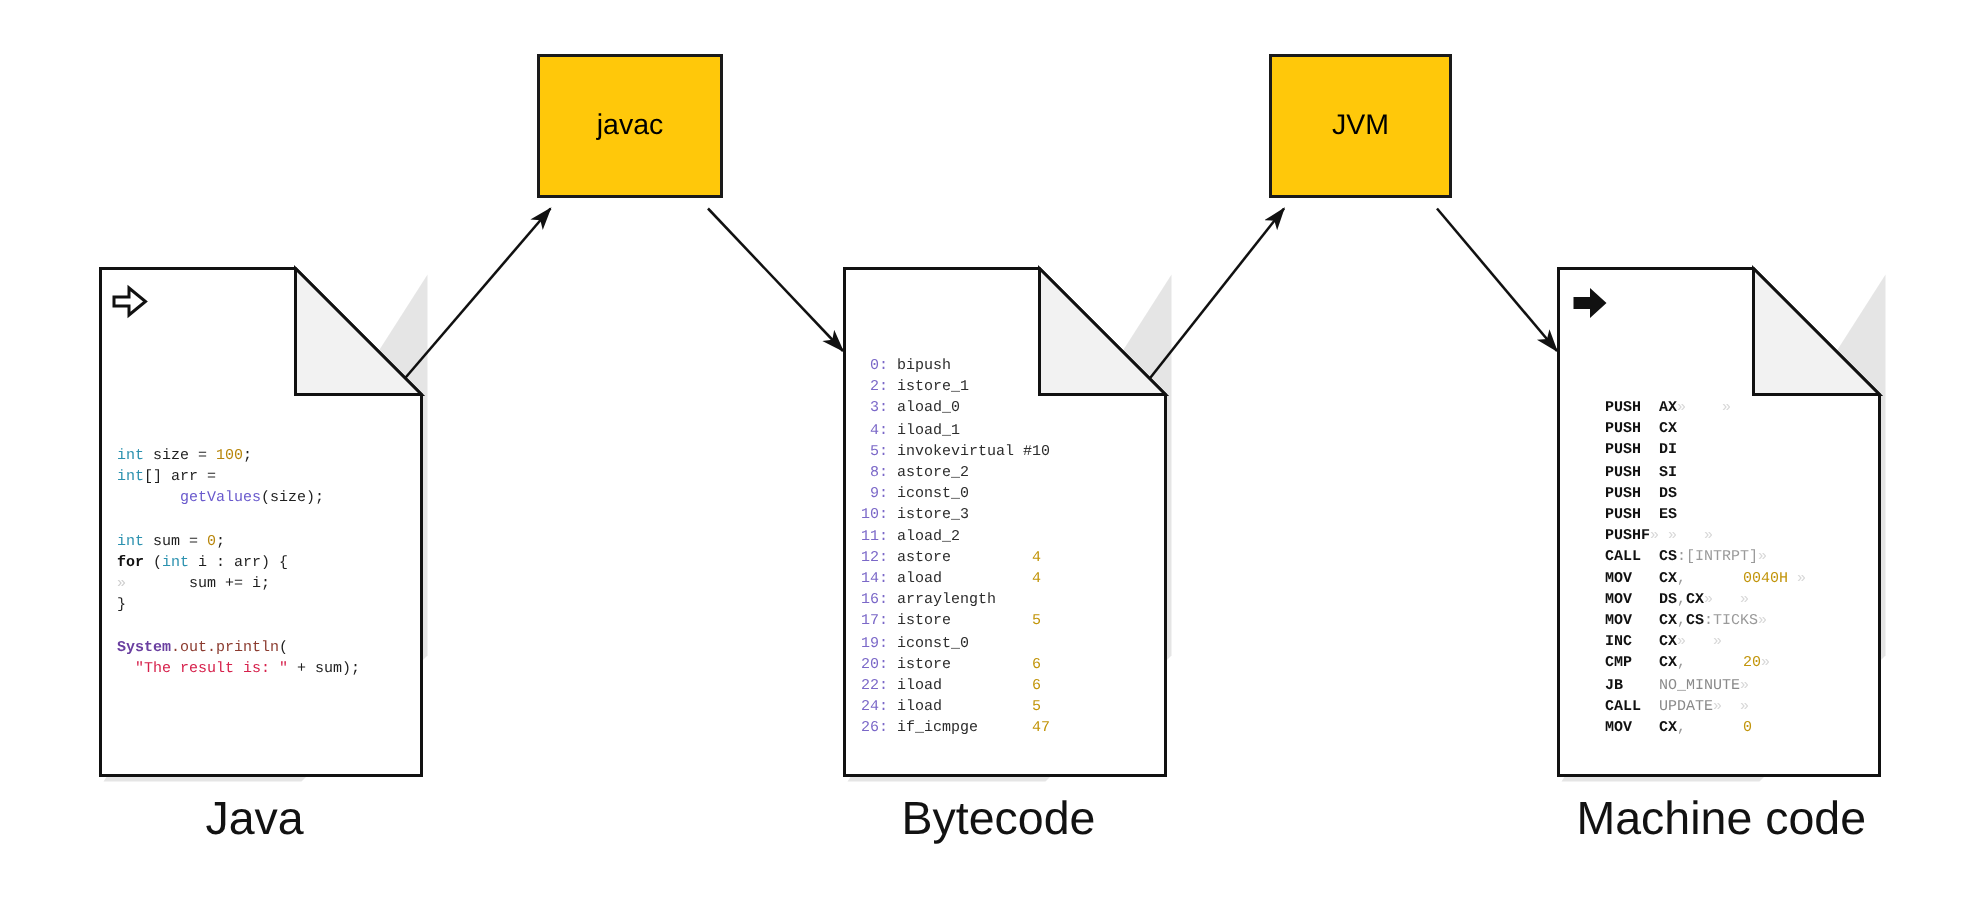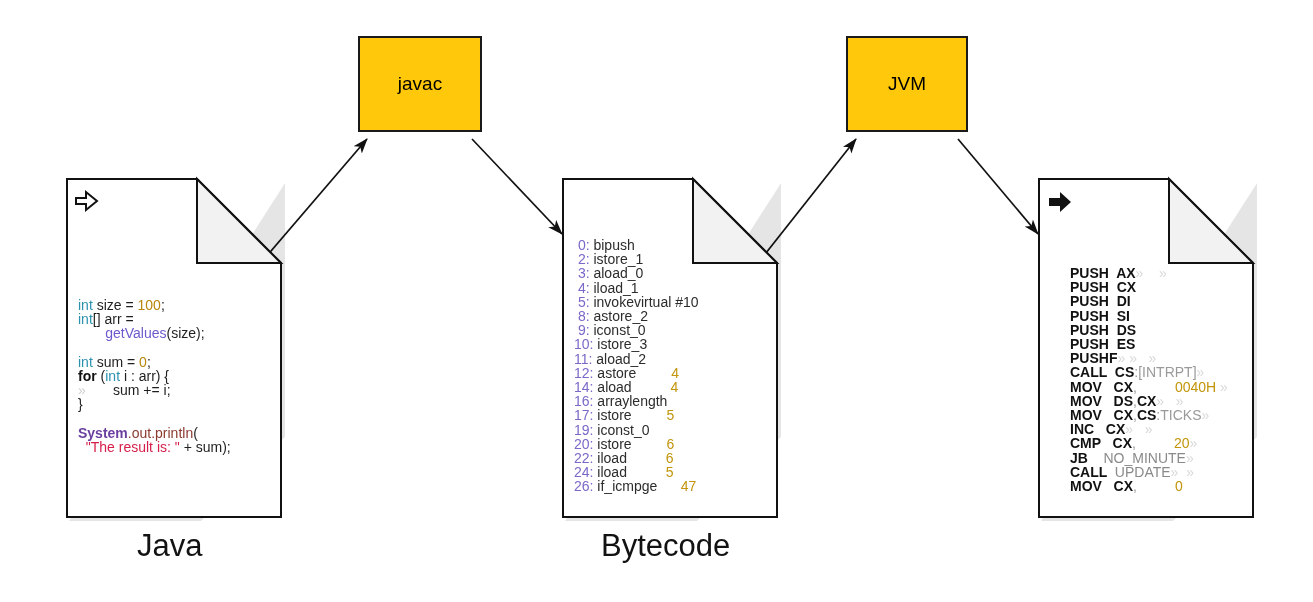--- a/index.html
+++ b/index.html
@@ -37,24 +37,24 @@
   #box-jvm   { left: 846px; top: 36px; width: 122px; height: 96px; }
 
   
   .doc {
     position: absolute;
     z-index: 5;
   }
   .doc svg { display: block; overflow: visible; }
   .doc-code {
     position: absolute;
-    font-family: Liberation Sans, sans-serif;
+    font-family: Liberation Mono, monospace;
     white-space: pre;
     line-height: 14.2px;
-    font-size: 14px;
+    font-size: 10px;
     color: #1f1f1f;
   }
 
   #doc-java   { left: 66px;  top: 178px; width: 216px; height: 340px; }
   #doc-byte   { left: 562px; top: 178px; width: 216px; height: 340px; }
   #doc-mach   { left: 1038px;top: 178px; width: 216px; height: 340px; }
 
   #code-java  { left: 12px; top: 120px; }
   #code-byte  { left: 12px; top: 60px; }
   #code-mach  { left: 32px; top: 88px; }
@@ -163,14 +163,15 @@
       </g>
       <g transform="translate(11,13)">
         <path d="M0,7 L11,7 L11,1 L22,11 L11,21 L11,15 L0,15 Z" fill="#111111"></path>
       </g>
     </svg>
     <div class="doc-code" id="code-mach"><div><span class="m-mn">PUSH  </span><span class="m-reg">AX</span><span class="m-ws">»</span><span class="m-ws">    »</span></div><div><span class="m-mn">PUSH  </span><span class="m-reg">CX</span></div><div><span class="m-mn">PUSH  </span><span class="m-reg">DI</span></div><div><span class="m-mn">PUSH  </span><span class="m-reg">SI</span></div><div><span class="m-mn">PUSH  </span><span class="m-reg">DS</span></div><div><span class="m-mn">PUSH  </span><span class="m-reg">ES</span></div><div><span class="m-mn">PUSHF</span><span class="m-ws">» »   »</span></div><div><span class="m-mn">CALL  </span><span class="m-reg">CS</span><span class="m-sym">:[INTRPT]</span><span class="m-ws">»</span></div><div><span class="m-mn">MOV   </span><span class="m-reg">CX</span><span class="m-sym">,</span><span class="m-num">0040H</span><span class="m-ws"> »</span></div><div><span class="m-mn">MOV   </span><span class="m-reg">DS</span><span class="m-sym">,</span><span class="m-reg">CX</span><span class="m-ws">»   »</span></div><div><span class="m-mn">MOV   </span><span class="m-reg">CX</span><span class="m-sym">,</span><span class="m-reg">CS</span><span class="m-sym">:TICKS</span><span class="m-ws">»</span></div><div><span class="m-mn">INC   </span><span class="m-reg">CX</span><span class="m-ws">»   »</span></div><div><span class="m-mn">CMP   </span><span class="m-reg">CX</span><span class="m-sym">,</span><span class="m-num">20</span><span class="m-ws">»</span></div><div><span class="m-mn">JB    </span><span class="m-lbl">NO_MINUTE</span><span class="m-ws">»</span></div><div><span class="m-mn">CALL  </span><span class="m-lbl">UPDATE</span><span class="m-ws">»  »</span></div><div><span class="m-mn">MOV   </span><span class="m-reg">CX</span><span class="m-sym">,</span><span class="m-num">0</span></div></div>
   </div>
 
   <div class="caption" id="cap-java">Java</div>
   <div class="caption" id="cap-byte">Bytecode</div>
+  <div class="caption" id="cap-mach">Machine code</div>
 
 </div>
 
 </body></html>

